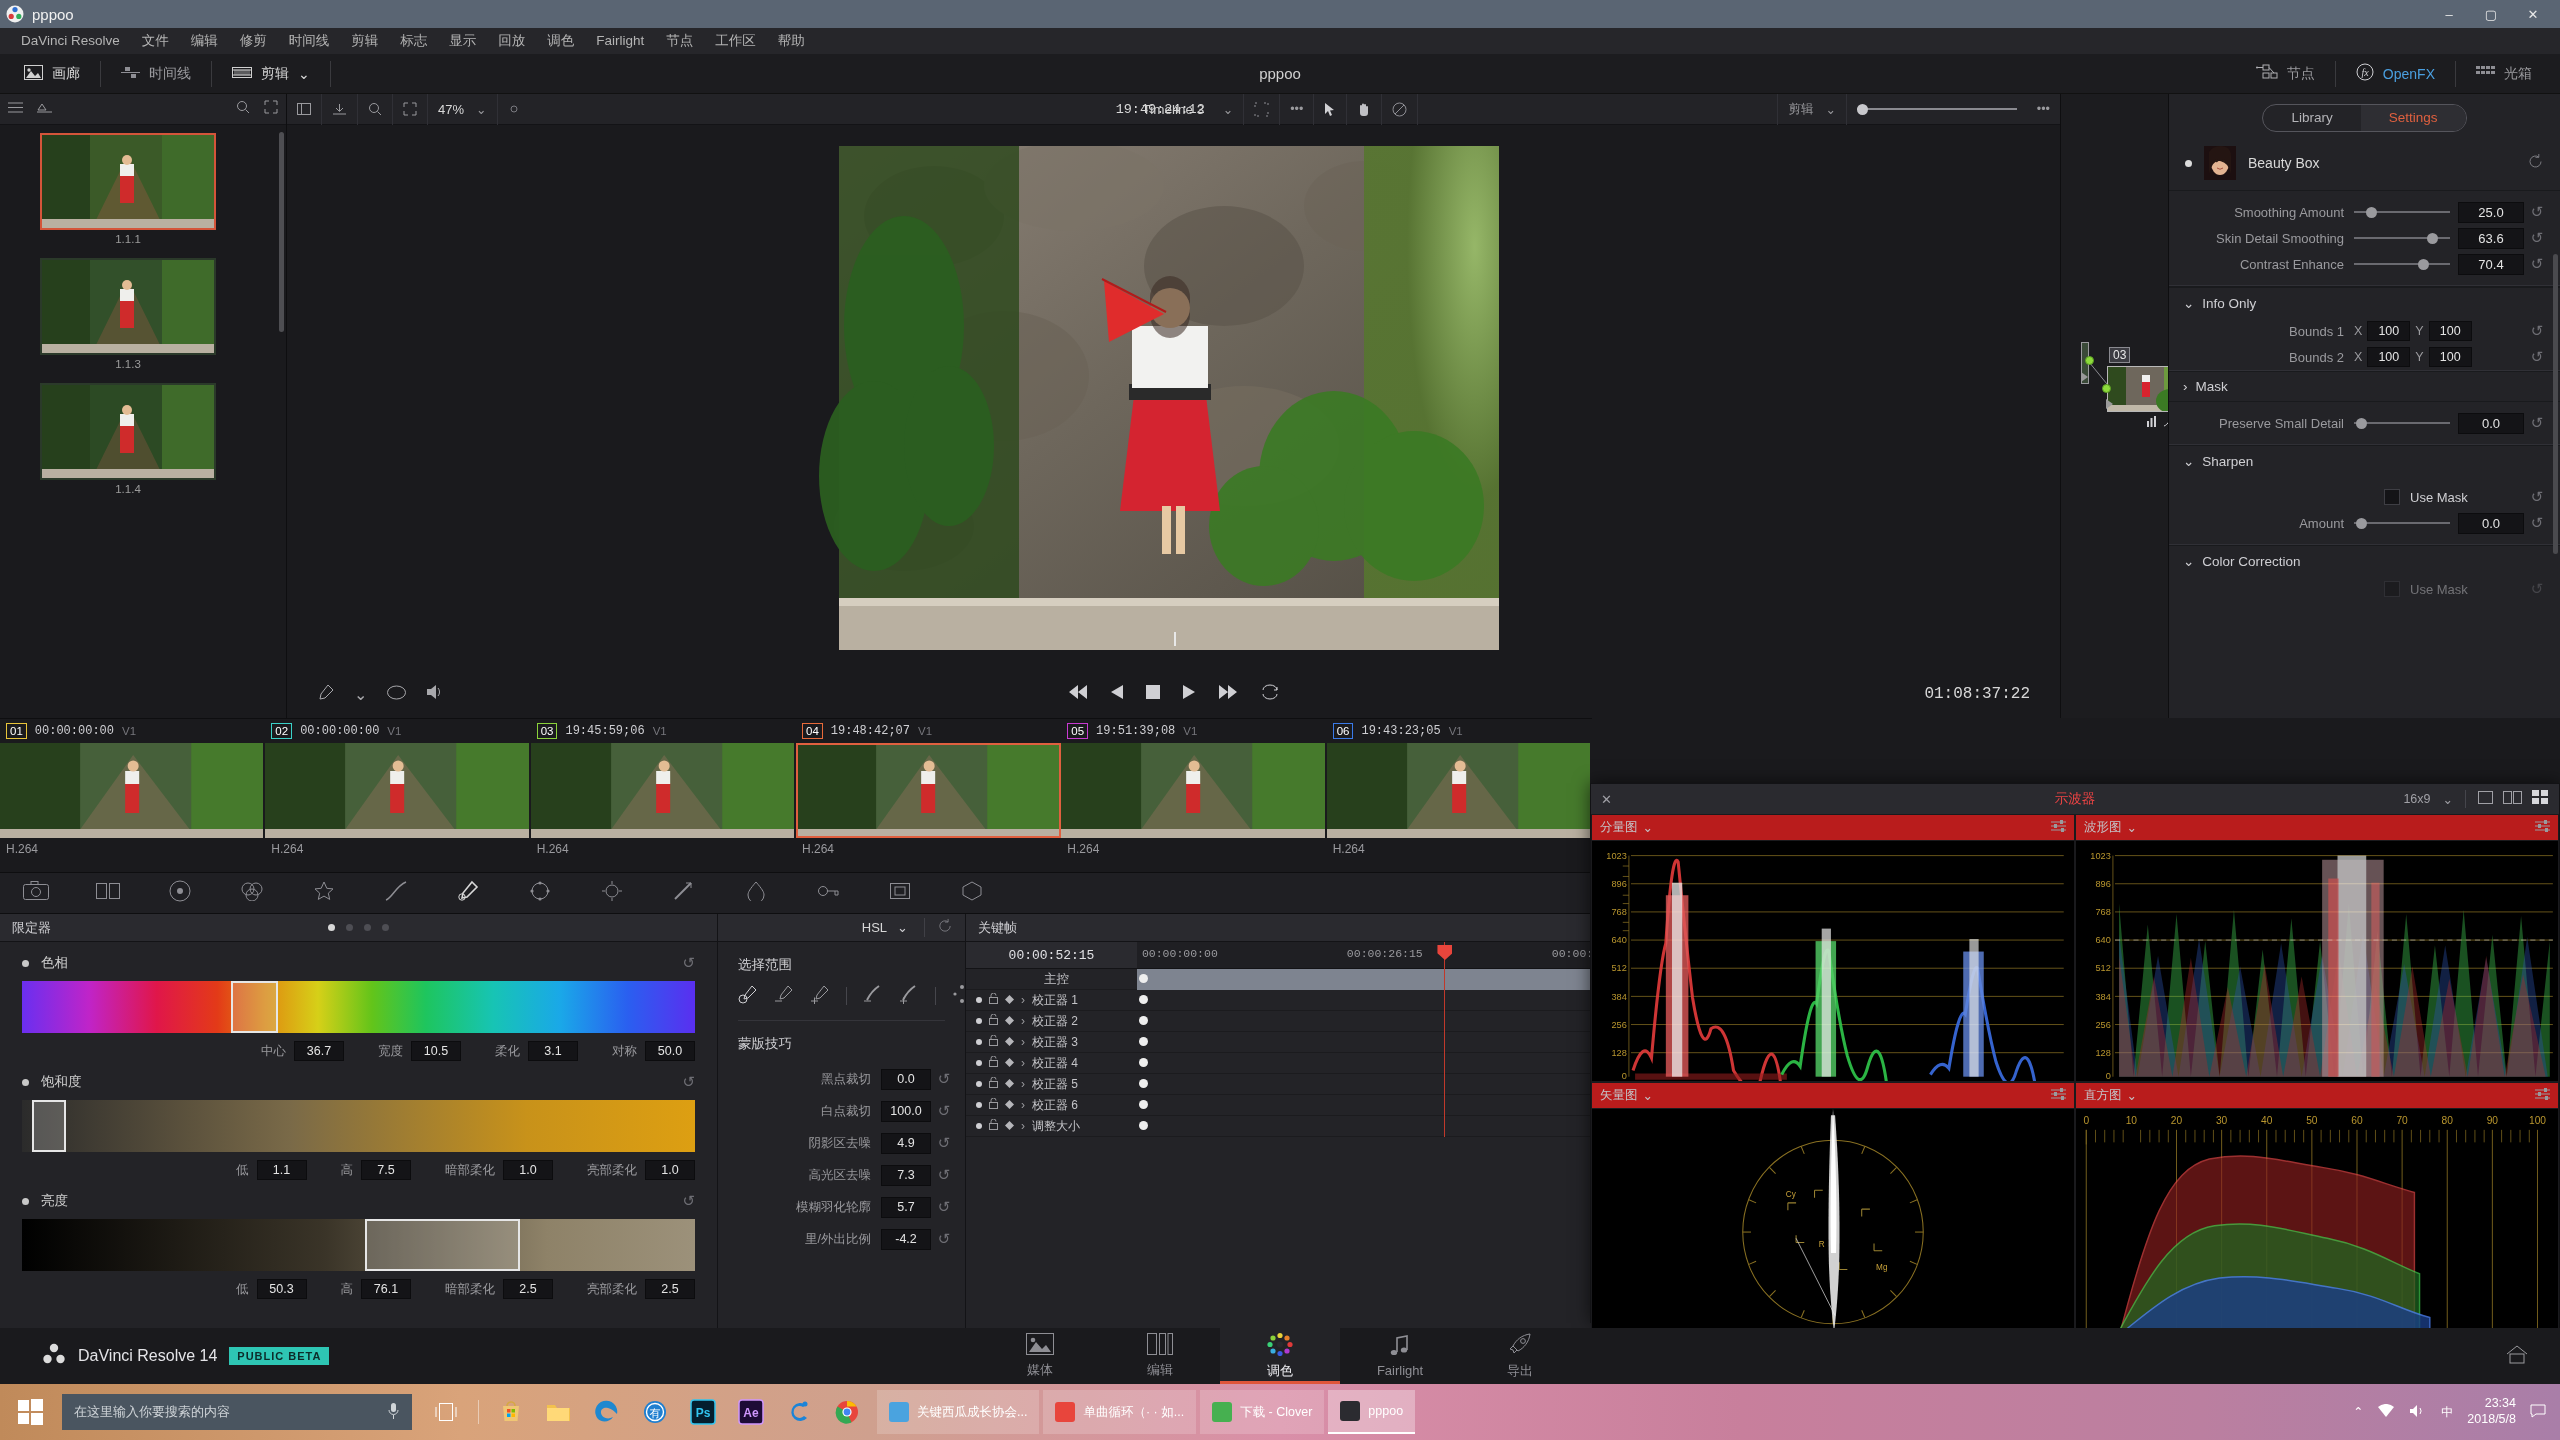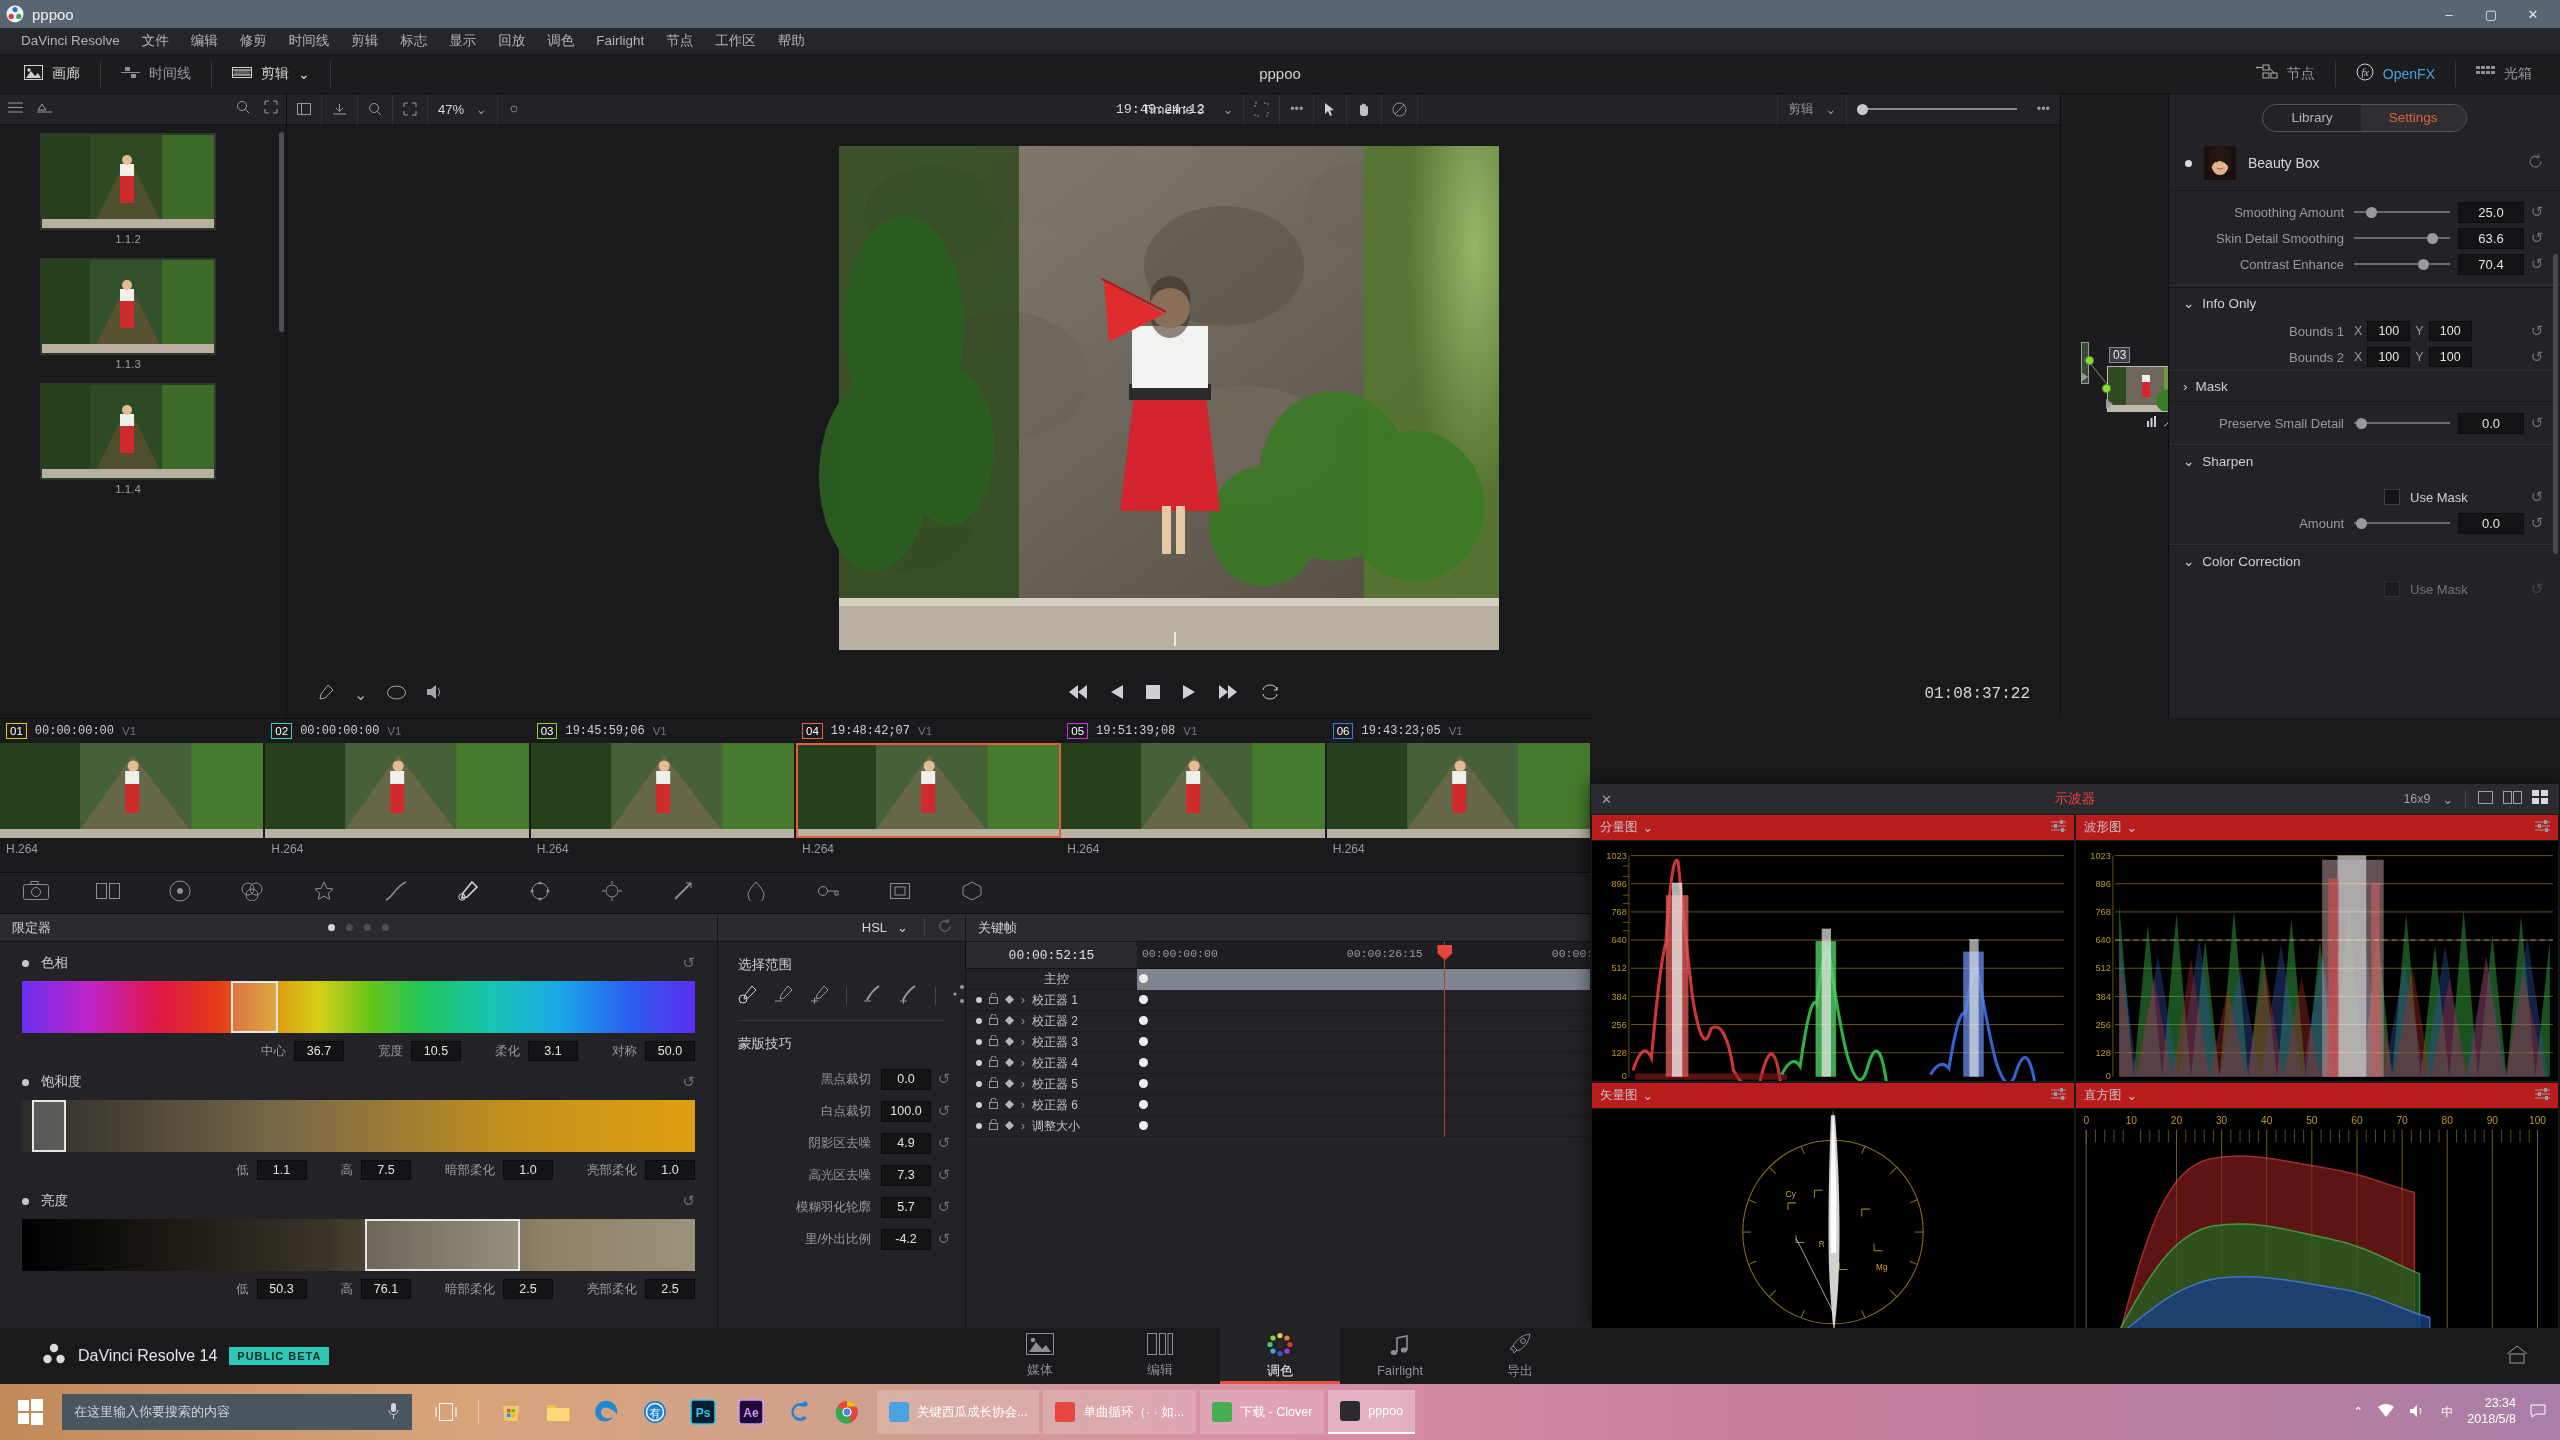--- a/index.html
+++ b/index.html
@@ -392,32 +392,32 @@
               <g stroke="#9a9a9e" fill="none">
                 <path d="M1 5 V1 H5"></path>
                 <path d="M9 1 H13 V5"></path>
                 <path d="M13 9 V13 H9"></path>
                 <path d="M5 13 H1 V9"></path>
               </g>
             </svg>
         </span>
       </div>
       <div class="gal-list" id="gallery-list">
-          <div class="gal-item">
+          <div class="gal-item sel">
             <div class="gal-thumb"><svg width="172" height="93" viewBox="0 0 172 93">
-                <rect width="172" height="93" fill="#2f4a22"></rect>
+                <rect width="172" height="93" fill="#3b5a28"></rect>
                 <rect x="0" y="0" width="48" height="93" fill="#26401c"></rect>
                 <rect x="120" y="0" width="52" height="93" fill="#3f6b2a"></rect>
-                <path d="M50 93 L86 20 L122 93 Z" fill="#6b5436" opacity="0.55"></path>
+                <path d="M50 93 L86 20 L122 93 Z" fill="#7d5a3a" opacity="0.55"></path>
                 <rect x="78" y="40" width="14" height="28" fill="#cf2b2b"></rect>
                 <rect x="78" y="29" width="14" height="12" fill="#efefec"></rect>
                 <circle cx="85" cy="25" r="5" fill="#e3bc94"></circle>
                 <rect x="0" y="84" width="172" height="9" fill="#b9b0a1"></rect>
               </svg></div>
-            <div class="gal-label">1.1.2</div>
+            <div class="gal-label">1.1.1</div>
           </div>
           <div class="gal-item">
             <div class="gal-thumb"><svg width="172" height="93" viewBox="0 0 172 93">
                 <rect width="172" height="93" fill="#32502a"></rect>
                 <rect x="0" y="0" width="48" height="93" fill="#26401c"></rect>
                 <rect x="120" y="0" width="52" height="93" fill="#3f6b2a"></rect>
                 <path d="M50 93 L86 20 L122 93 Z" fill="#74553a" opacity="0.55"></path>
                 <rect x="78" y="40" width="14" height="28" fill="#cf2b2b"></rect>
                 <rect x="78" y="29" width="14" height="12" fill="#efefec"></rect>
                 <circle cx="85" cy="25" r="5" fill="#e3bc94"></circle>

